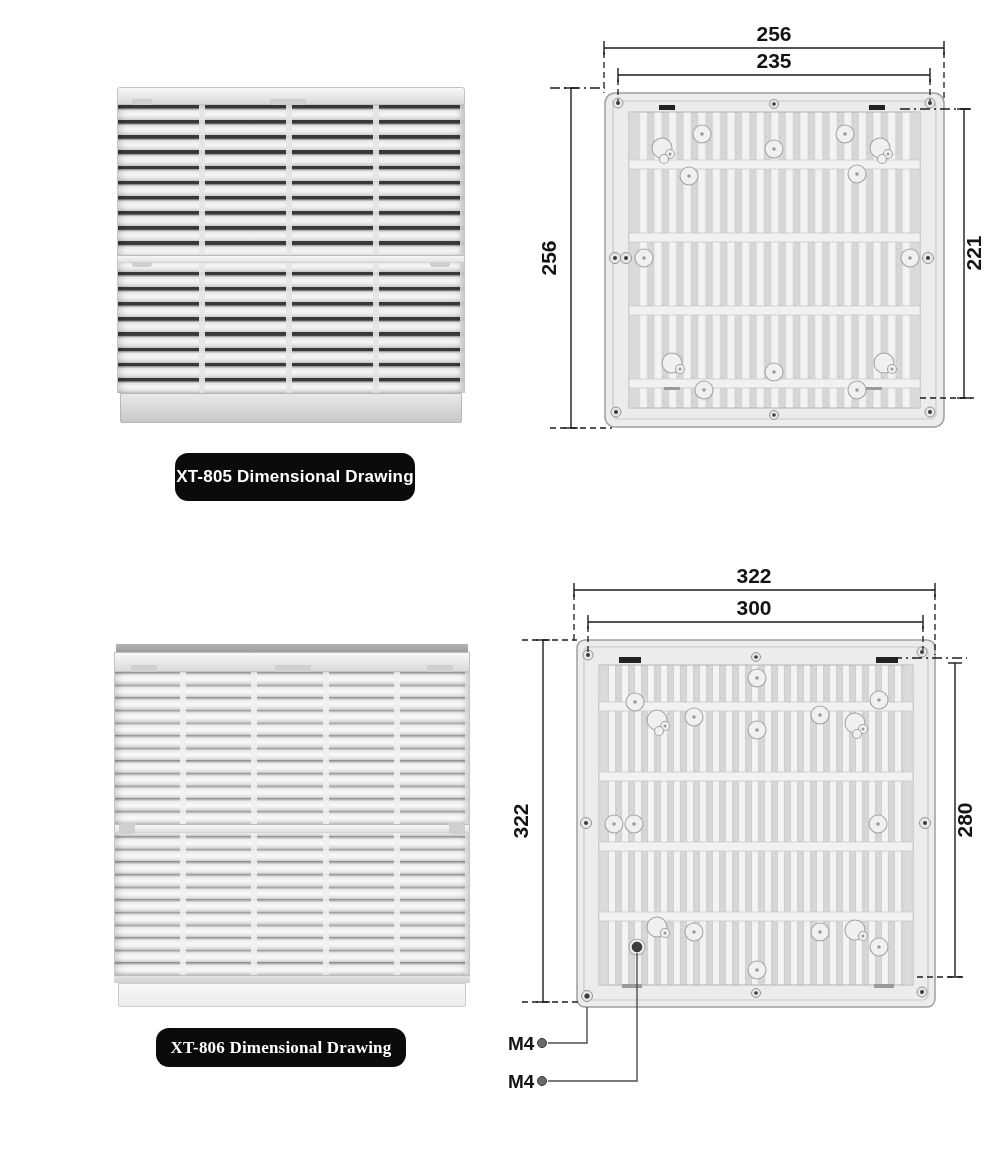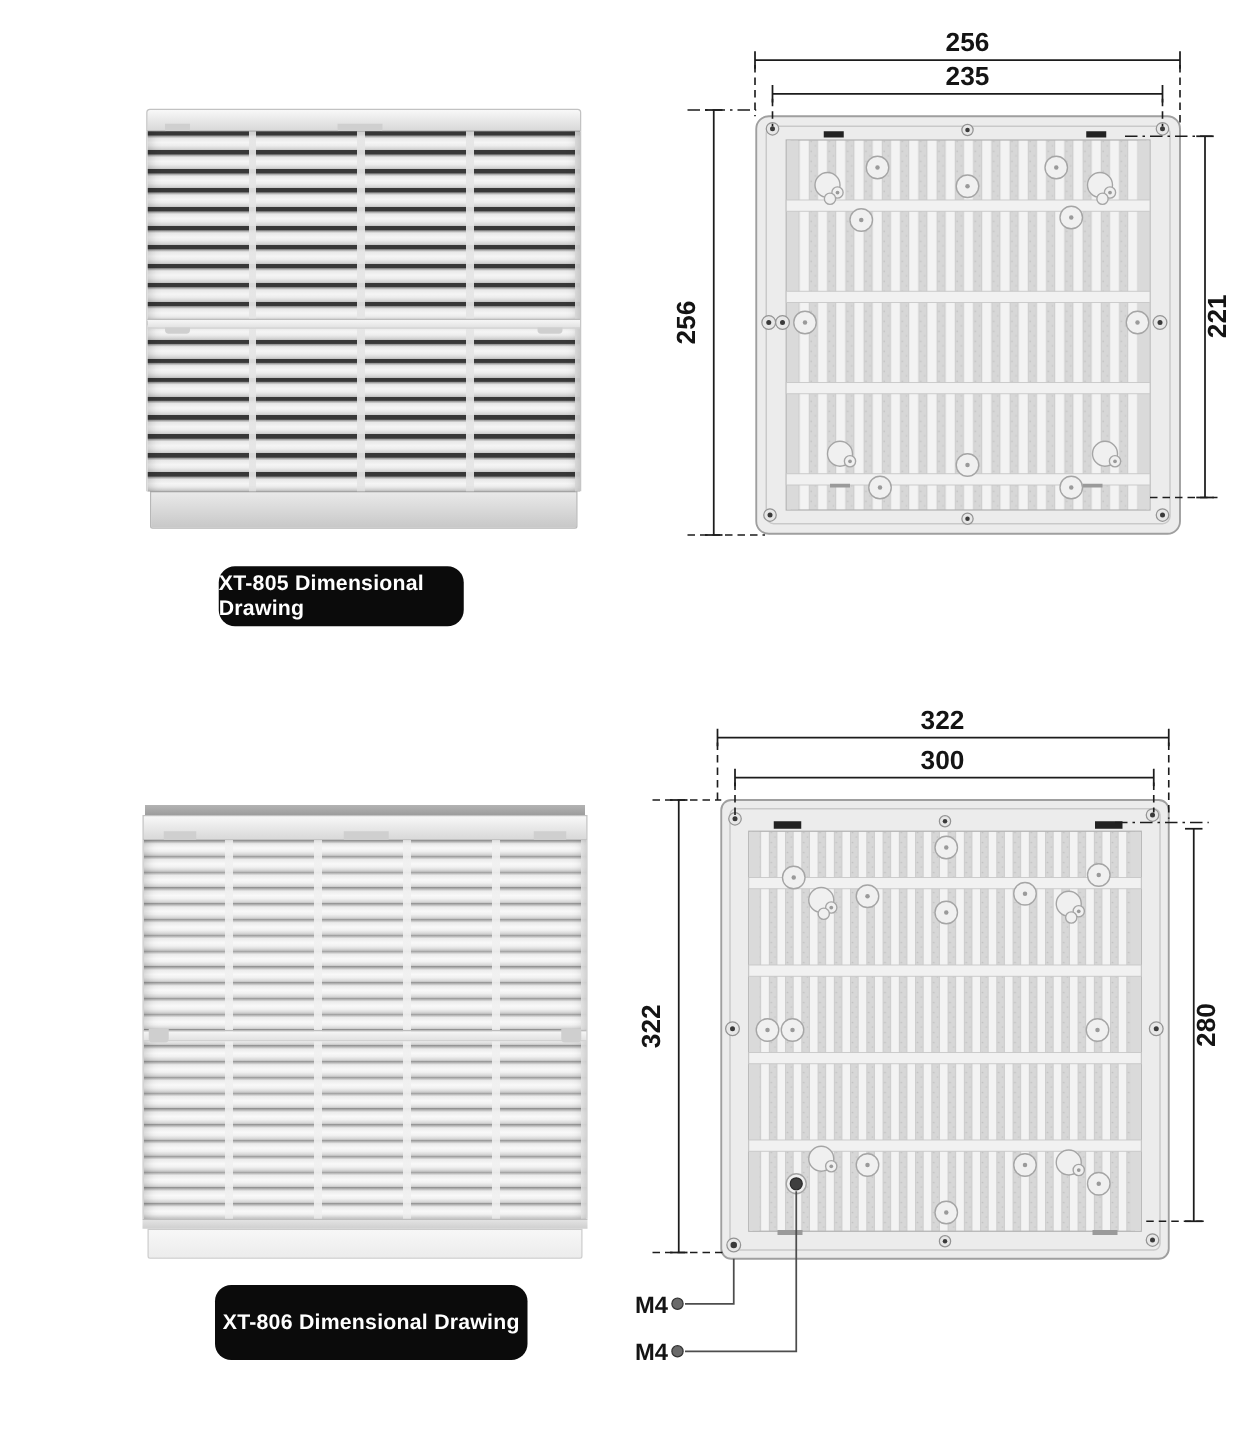--- a/index.html
+++ b/index.html
@@ -202,21 +202,21 @@
 
       <line class="dim-line" x1="452" y1="94" x2="452" y2="383"></line>
       <line class="dim-line" x1="445" y1="94" x2="459" y2="94"></line>
       <line class="dim-line" x1="445" y1="383" x2="459" y2="383"></line>
       <path class="dim-dashdot" d="M388,94 H460"></path>
       <path class="dim-dash" d="M408,383 H462"></path>
       <text class="dim-text" text-anchor="middle" transform="translate(469,238) rotate(-90)">221</text>
     </g>
   </svg>
 
-  <div class="model-label" style="left:143px; top:453px; width:196px; height:48px;">
+  <div class="model-label" style="left:143px; top:453px; width:240px; height:48px;">
     <span>XT-805 Dimensional Drawing</span>
   </div>
 
   <div class="photo" style="left:82px; top:644px; width:356px; height:363px;">
     <div class="topbar" style="height:8px;"></div>
     <div class="cap" style="height:20px; border-radius:0;">
       <div class="notch" style="left:16px; top:12px; width:26px; height:9px;"></div>
       <div class="notch" style="left:160px; top:12px; width:36px; height:9px;"></div>
       <div class="notch" style="right:16px; top:12px; width:26px; height:9px;"></div>
     </div>
@@ -355,17 +355,17 @@
     <g>
       <path class="callout-line" d="M66,483 H105 V447"></path>
       <circle cx="60" cy="483" r="4.5" fill="#6a6a6a" stroke="#333"></circle>
       <text class="callout-text" x="26" y="490">M4</text>
       <path class="callout-line" d="M66,521 H155 V393"></path>
       <circle cx="60" cy="521" r="4.5" fill="#6a6a6a" stroke="#333"></circle>
       <text class="callout-text" x="26" y="528">M4</text>
     </g>
   </svg>
 
-  <div class="model-label" style="left:140px; top:1028px; width:250px; height:60px;">
+  <div class="model-label" style="left:124px; top:1028px; width:250px; height:39px;font-family:Liberation Serif, serif;">
     <span>XT-806 Dimensional Drawing</span>
   </div>
 
 </div>
 
 </body></html>

